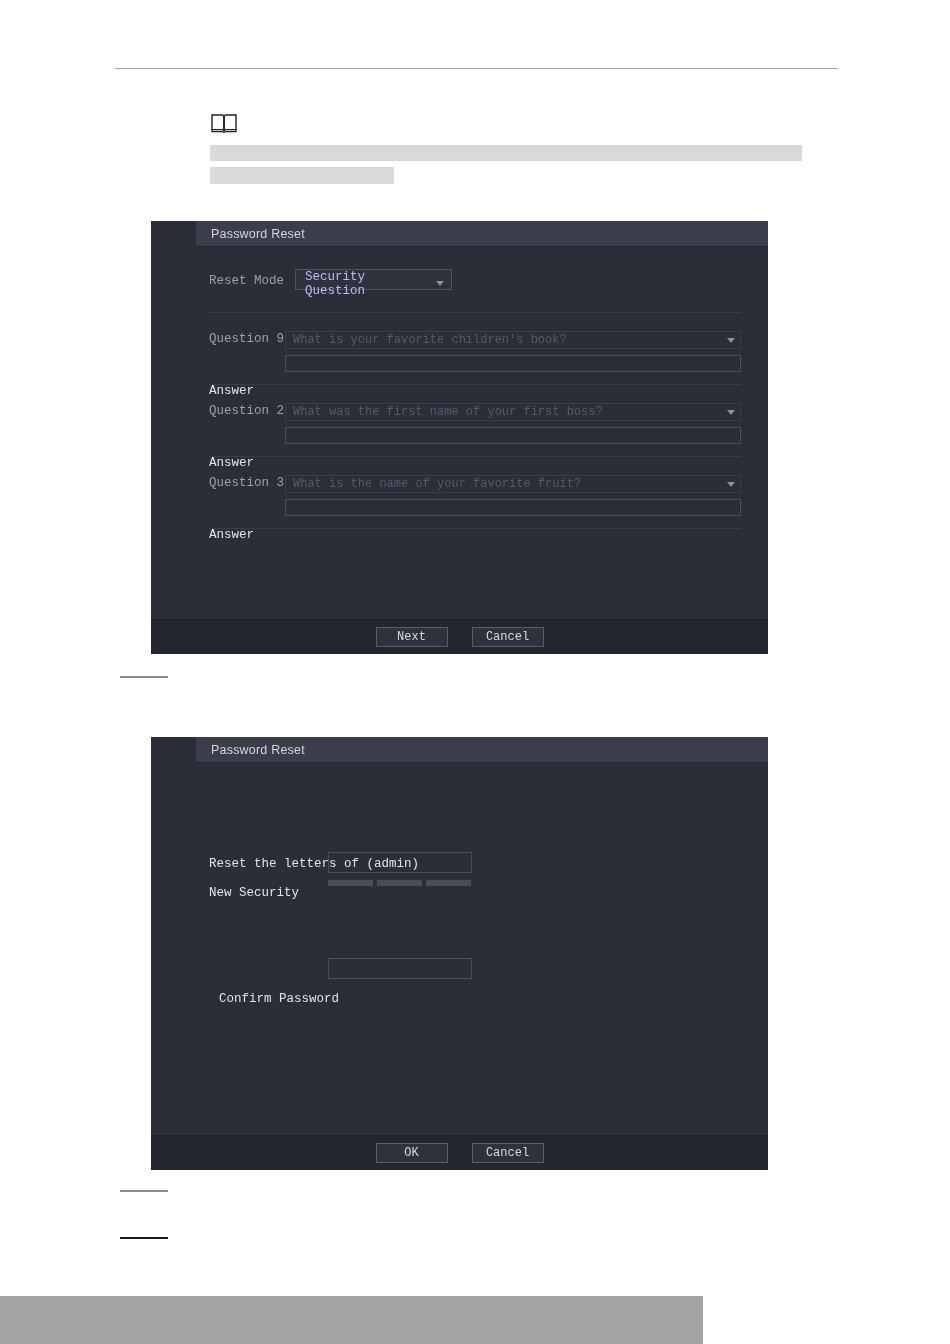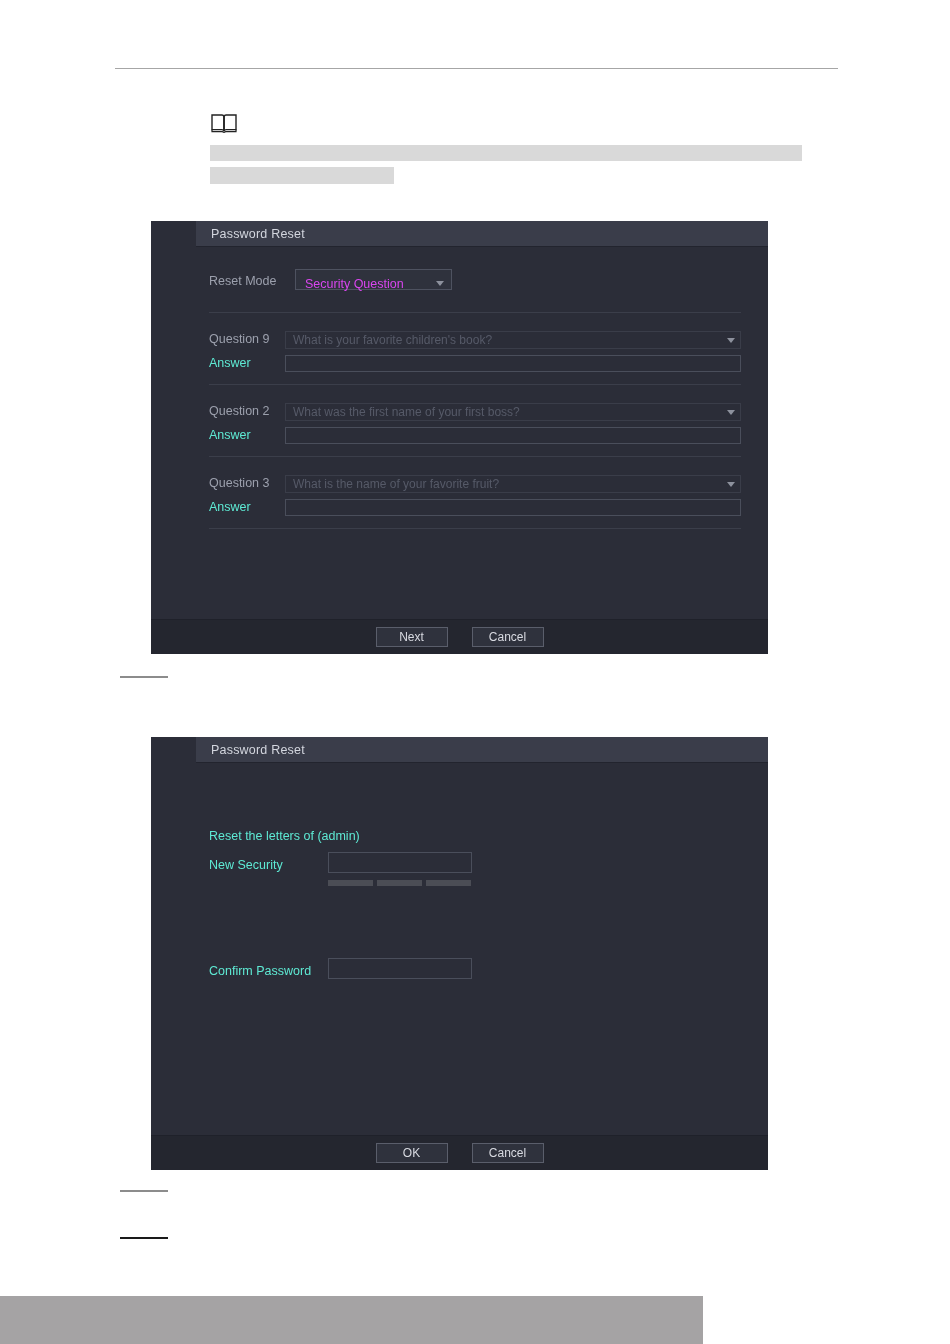--- a/index.html
+++ b/index.html
@@ -79,20 +79,21 @@
     margin-left: 45px;
   }
   .dlg-title {
     color: #d3d6de;
     font-size: 12.5px;
     letter-spacing: .2px;
   }
   .dlg-body {
     position: relative;
     background: #2b2d38;
+    font-family: Liberation Mono, monospace;
   }
   .dlg-footer {
     position: absolute;
     left: 0;
     right: 0;
     bottom: 0;
     height: 34px;
     background: #24262f;
     border-top: 1px solid #1f212a;
     display: flex;
@@ -117,31 +118,31 @@
   
   #dialog-security { left: 151px; top: 221px; width: 617px; height: 432px; }
   #dialog-security .dlg-body { height: 407px; }
 
   .row { position: absolute; display: flex; align-items: center; }
   .lbl {
     color: #9ca0ad;
     font-size: 12.5px;
     white-space: nowrap;
   }
-  .lbl-bright { color: #5eead4; }
+  .lbl-bright { color: #e5e5e5; margin-top: 28px; }
 
   .select-box {
     background: #2f323d;
     border: 1px solid #4e5260;
     box-sizing: border-box;
     display: flex;
     align-items: center;
     justify-content: space-between;
     padding: 8px 7px 0 9px;
-    color: #d946ef;
+    color: #c4b5fd;
     font-size: 12.5px;
     cursor: pointer;
   }
   .caret {
     width: 0; height: 0;
     border-left: 4px solid transparent;
     border-right: 4px solid transparent;
     border-top: 5px solid #8d919d;
     margin-left: 8px;
   }
@@ -192,21 +193,21 @@
     position: absolute;
     left: 177px;
     top: 128px;
     width: 400px;
     color: #c3c6ce;
     font-size: 12.3px;
     line-height: 20px;
   }
   .pw-hint .line { white-space: nowrap; }
   .pw-hint .line2 { padding-left: 6px; }
-  .pw-conflbl { position: absolute; left: 58px; top: 201px; }
+  .pw-conflbl { position: absolute; left: 68px; top: 201px; }
   .pw-confinp { position: absolute; left: 177px; top: 195px; width: 144px; height: 21px; }
 </style>
 </head>
 <body>
 
 <div class="page">
 
   <div class="header-rule"></div>
 
   <div class="note-icon">

